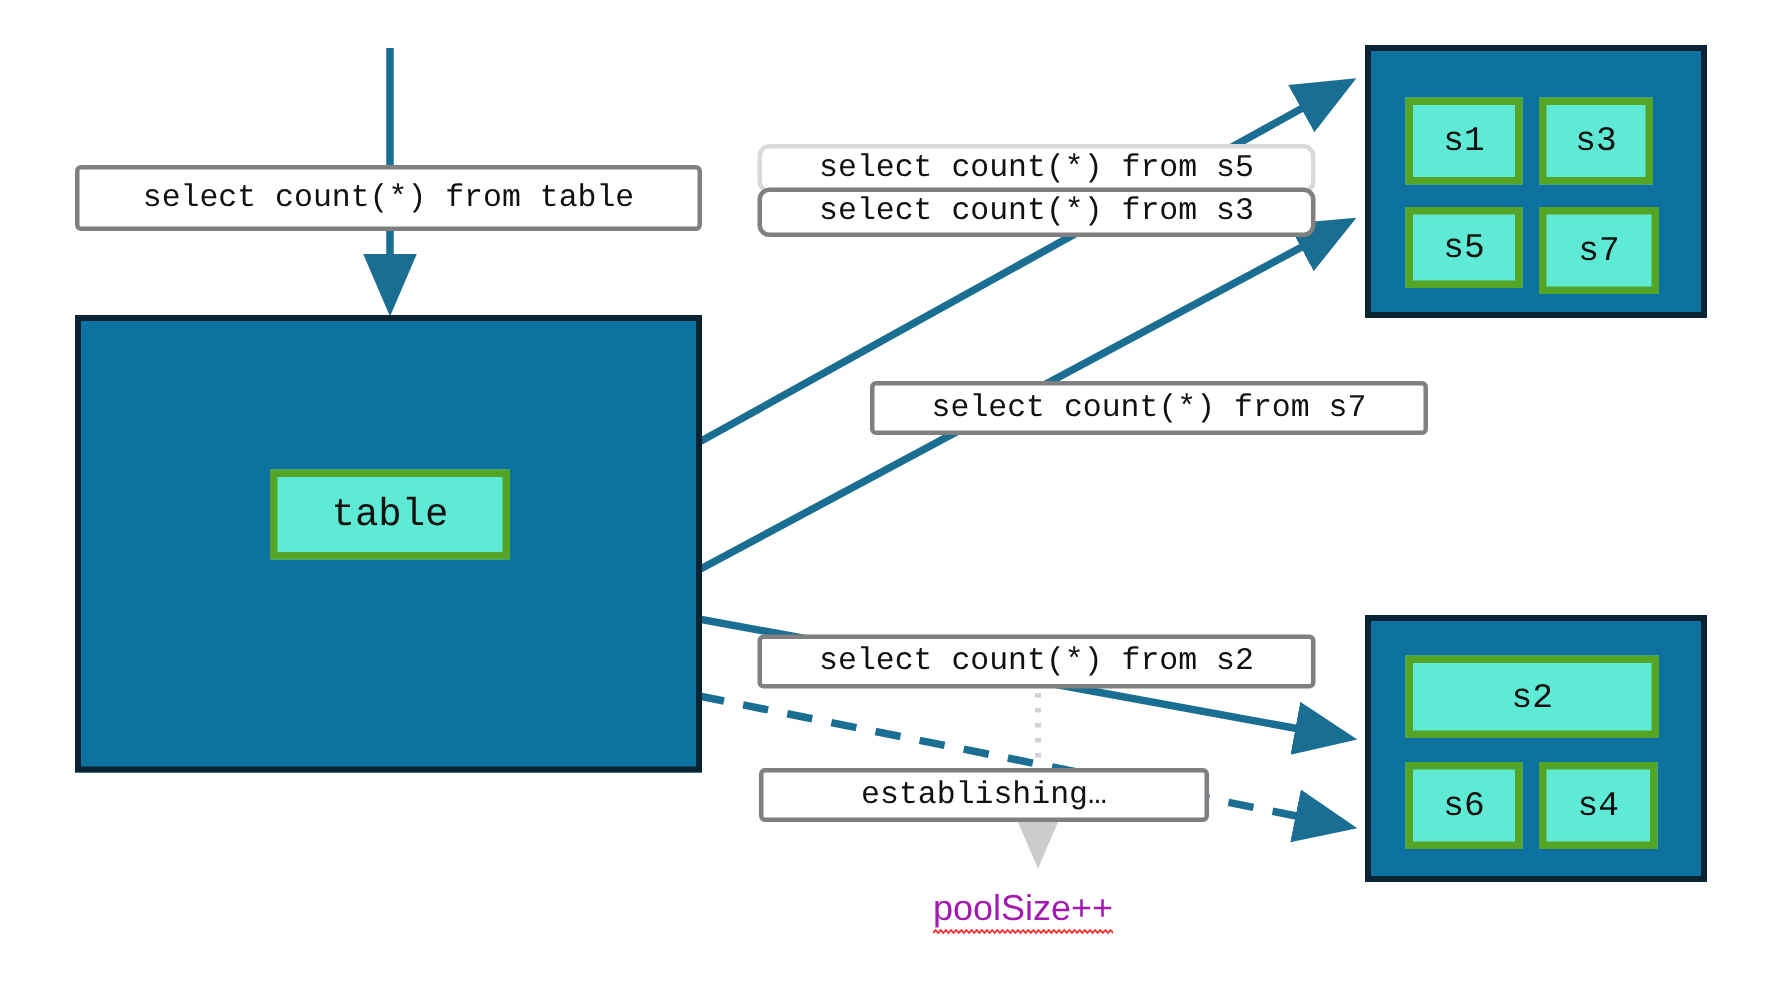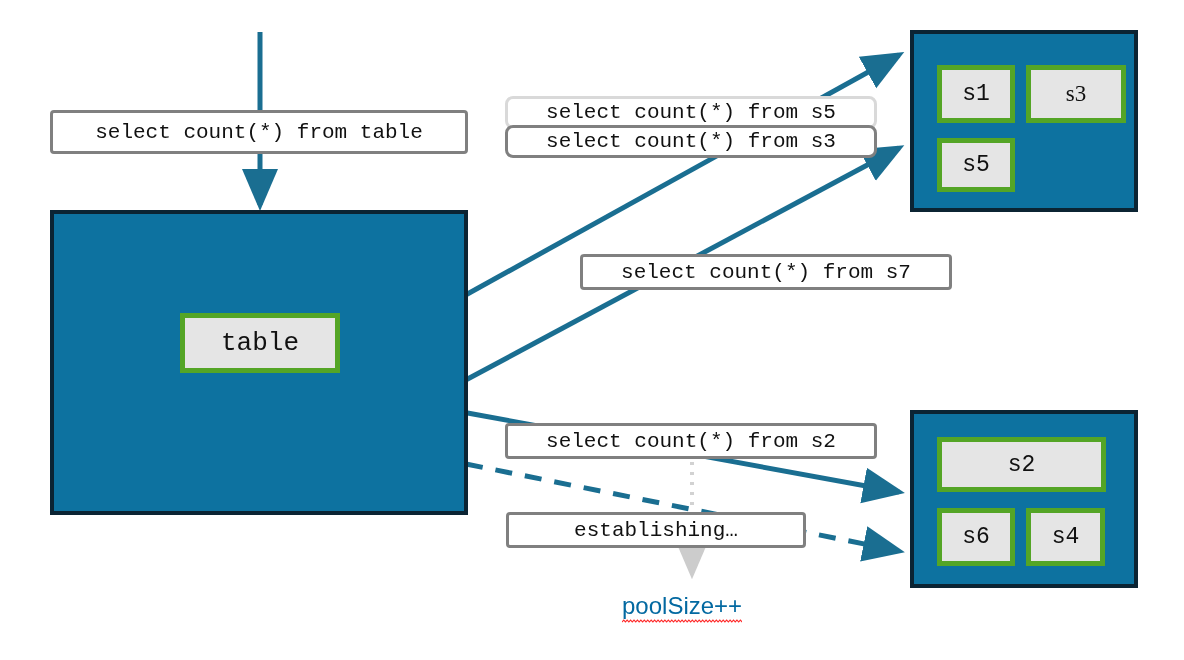--- a/index.html
+++ b/index.html
@@ -20,31 +20,31 @@
     border:4px solid #0B2433;
     box-sizing:border-box;
   }
   #table-panel{left:50px;top:210px;width:418px;height:305px;}
   #pool-top{left:910px;top:30px;width:228px;height:182px;}
   #pool-bottom{left:910px;top:410px;width:228px;height:178px;}
 
   
   .gbox{
     position:absolute;
-    background:#e5e5e5;
+    background:#5eead4;
     border:5px solid #54A526;
     box-sizing:border-box;
     display:flex;align-items:center;justify-content:center;
     font-family:"Liberation Mono","DejaVu Sans Mono",monospace;
     color:#111111;
   }
   #table-node{left:180px;top:313px;width:160px;height:60px;font-size:26px;}
   .sbox{font-size:23px;}
   #s1{left:937px;top:65px;width:78px;height:58px;}
-  #s3{left:1026px;top:65px;width:100px;height:58px;font-family:Liberation Serif, serif;}
+  #s3{left:1026px;top:65px;width:76px;height:58px;}
   #s5{left:937px;top:138px;width:78px;height:54px;}
   #s7{left:1026px;top:138px;width:80px;height:58px;}
   #s2{left:937px;top:437px;width:169px;height:55px;}
   #s6{left:937px;top:508px;width:78px;height:58px;}
   #s4{left:1026px;top:508px;width:79px;height:58px;}
 
   
   .chip{
     position:absolute;
     background:#ffffff;
@@ -65,21 +65,21 @@
   #chip-s7{left:580px;top:254px;width:372px;height:36px;z-index:6;}
   #chip-s2{left:505px;top:423px;width:372px;height:36px;z-index:6;}
   #chip-establishing{left:506px;top:512px;width:300px;height:36px;z-index:6;}
 
   
   #poolsize{
     position:absolute;
     left:622px;top:592px;
     font-family:"Liberation Sans","DejaVu Sans",sans-serif;
     font-size:24px;
-    color:#0369a1;
+    color:#a21caf;
     white-space:nowrap;
     z-index:3;
   }
   #poolsize .squiggle{
     position:absolute;left:0;bottom:-3px;width:100%;height:4px;
   }
 </style>
 </head>
 <body>
 
@@ -122,20 +122,21 @@
 
   <div class="panel" id="table-panel"></div>
   <div class="panel" id="pool-top"></div>
   <div class="panel" id="pool-bottom"></div>
 
   <div class="gbox" id="table-node">table</div>
 
   <div class="gbox sbox" id="s1">s1</div>
   <div class="gbox sbox" id="s3">s3</div>
   <div class="gbox sbox" id="s5">s5</div>
+  <div class="gbox sbox" id="s7">s7</div>
 
   <div class="gbox sbox" id="s2">s2</div>
   <div class="gbox sbox" id="s6">s6</div>
   <div class="gbox sbox" id="s4">s4</div>
 
   <div class="chip" id="chip-table">select count(*) from table</div>
 
   <div class="chip light" id="chip-s5">select count(*) from s5</div>
 
   <div class="chip" id="chip-s3">select count(*) from s3</div>

